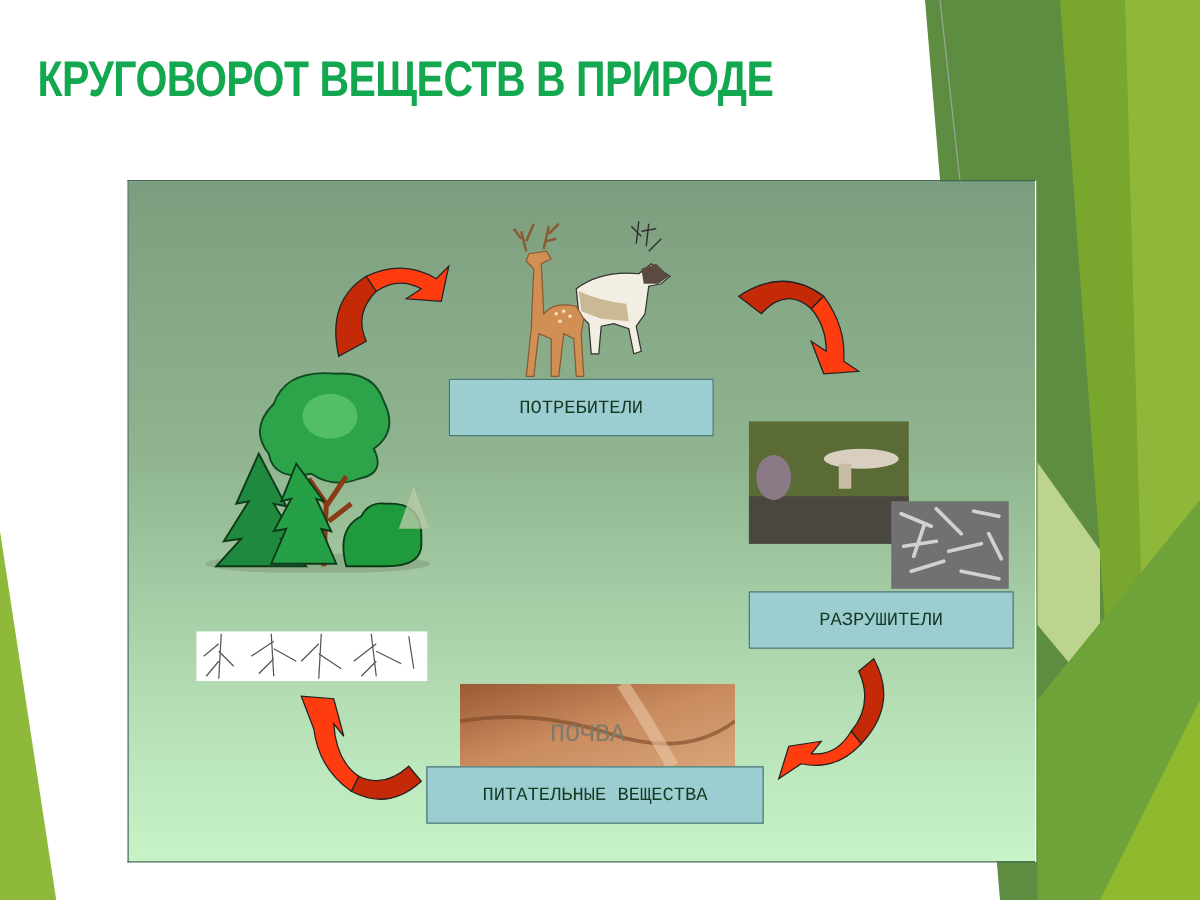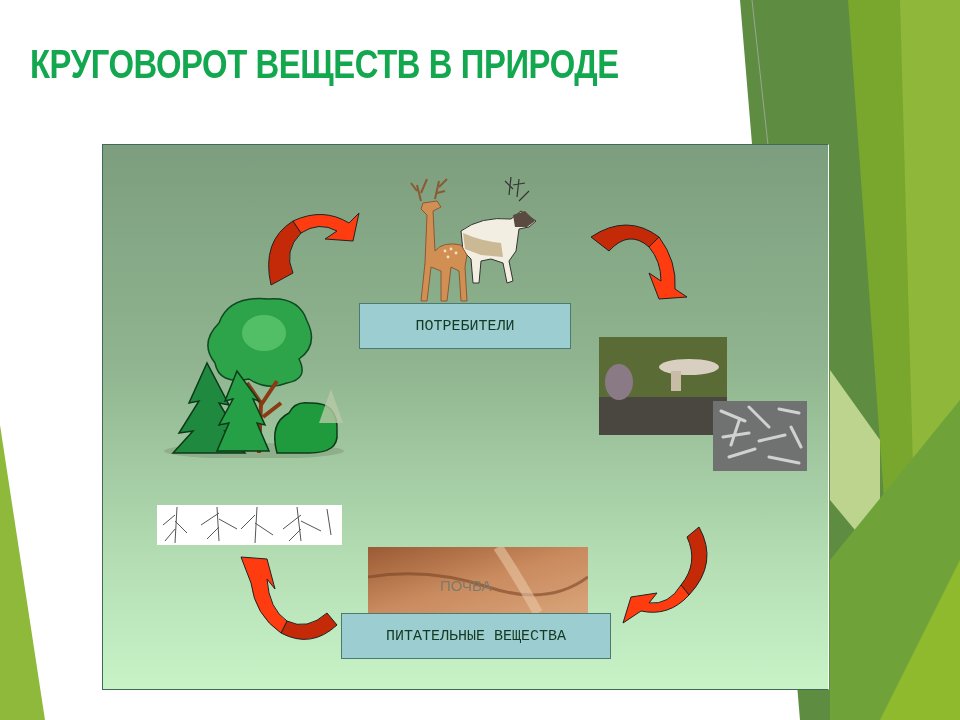--- a/index.html
+++ b/index.html
@@ -3,21 +3,21 @@
 <meta charset="utf-8">
 <style>
   html, body { margin:0; padding:0; }
   body { width:960px; height:720px; position:relative; overflow:hidden; background:#ffffff; font-family:"Liberation Sans", sans-serif; }
   .bg-shapes { position:absolute; inset:0; z-index:0; }
   .title { position:absolute; left:30px; top:42px; margin:0; font-family:"Liberation Sans", sans-serif; font-weight:bold; font-size:40px; letter-spacing:-0.5px; color:#13a84f; transform:scaleX(0.82); transform-origin:left top; white-space:nowrap; z-index:2; }
   .panel { position:absolute; left:102px; top:144px; width:727px; height:546px; border:1px solid #3f6a55; border-right:1px solid #ffffff; box-sizing:border-box; background:linear-gradient(to bottom, #7d9e7e 0%, #8fb48f 40%, #b3dcb2 75%, #c8f3c7 100%); z-index:1; overflow:hidden; }
   .label-box { position:absolute; background:#9ccdd0; border:1px solid #4b7a72; box-sizing:border-box; display:flex; align-items:center; justify-content:center; color:#153a24; font-size:15px; font-family:Liberation Mono, monospace; }
   .pic { position:absolute; }
   .arrow { position:absolute; }
-  .soil-label { position:absolute; color:#7e7a6a; font-size:15px; font-family:Liberation Sans, sans-serif; }
+  .soil-label { position:absolute; color:#7e7a6a; font-size:20px; font-family:Liberation Mono, monospace; }
 </style>
 </head>
 <body>
 
 <svg class="bg-shapes" width="960" height="720" viewBox="0 0 960 720">
   <polygon points="740,0 960,0 960,720 800,720" fill="#5e8d41"></polygon>
   <polygon points="848,0 960,0 960,720 900,720" fill="#79a62d"></polygon>
   <polygon points="900,0 960,0 960,720 920,720" fill="#8fb73a"></polygon>
   <polygon points="830,370 880,440 880,560 830,500" fill="#c6dc97" opacity="0.9"></polygon>
   <polygon points="830,560 960,400 960,720 830,720" fill="#6fa33a"></polygon>
@@ -73,20 +73,21 @@
     <rect x="0" y="0" width="128" height="98" fill="#5a6b36"></rect>
     <rect x="0" y="60" width="128" height="38" fill="#4a4640"></rect>
     <ellipse cx="20" cy="45" rx="14" ry="18" fill="#8a7a86"></ellipse>
     <ellipse cx="90" cy="30" rx="30" ry="8" fill="#d9cfc0"></ellipse>
     <rect x="72" y="34" width="10" height="20" fill="#c9bca6"></rect>
     <rect x="114" y="64" width="94" height="70" fill="#6f7270"></rect>
     <g stroke="#cfd2d0" stroke-width="3" stroke-linecap="round">
       <path d="M122 74 L146 84 M150 70 L170 90 M180 72 L200 76 M124 100 L150 96 M160 104 L186 98 M130 120 L156 112 M170 120 L200 126 M192 90 L202 110 M140 84 L132 108"></path>
     </g>
   </svg>
+  <div class="label-box" style="left:496px;top:328px;width:212px;height:46px;">РАЗРУШИТЕЛИ</div>
 
   <svg class="pic" style="left:265px;top:402px;" width="220" height="66" viewBox="0 0 220 66">
     <defs>
       <linearGradient id="soilg" x1="0" y1="0" x2="1" y2="1">
         <stop offset="0" stop-color="#9a5a34"></stop>
         <stop offset="0.5" stop-color="#c98a5e"></stop>
         <stop offset="1" stop-color="#d9a47a"></stop>
       </linearGradient>
     </defs>
     <rect width="220" height="66" fill="url(#soilg)"></rect>

